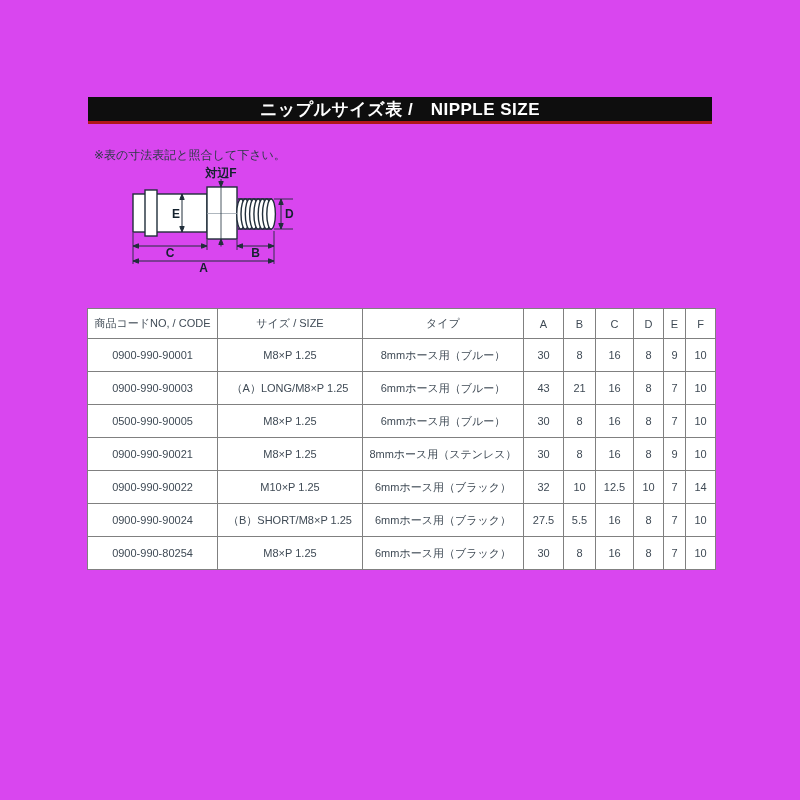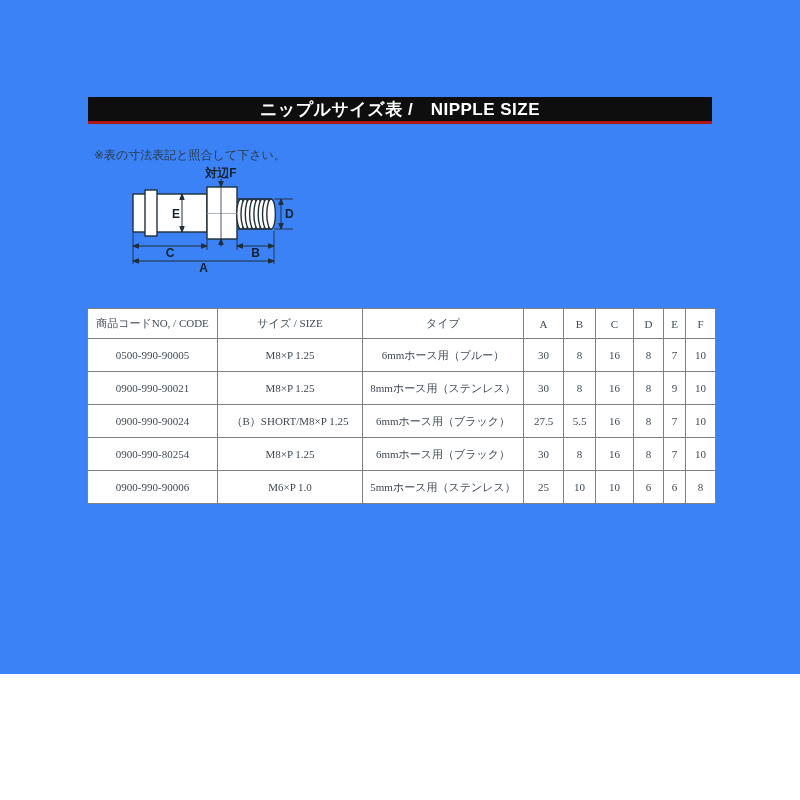--- a/index.html
+++ b/index.html
@@ -1,38 +1,38 @@
 <!DOCTYPE html>
 <html><head>
 <meta charset="utf-8">
 <style>
   * { margin:0; padding:0; box-sizing:border-box; }
   html,body { background:#ffffff; }
   body { width:800px; height:800px; font-family:"Liberation Sans","DejaVu Sans",sans-serif; }
-  .canvas { position:relative; width:800px; height:674px; background:#3b82f6; overflow:hidden; }
+  .canvas { position:relative; width:800px; height:800px; background:#d946ef; overflow:hidden; }
 
   .header-bar {
     position:absolute; left:88px; top:97px; width:624px; height:27px;
     background:#0e0e0e; border-bottom:3px solid #b01818;
     display:flex; align-items:center; justify-content:center;
   }
   .header-bar span { color:#ffffff; font-size:17px; font-weight:bold; letter-spacing:.5px; }
 
   .note {
     position:absolute; left:94px; top:147px;
     font-size:12px; font-weight:normal; color:#2d3a46;
   }
 
   .diagram { position:absolute; left:90px; top:166px; }
   .dim-label { font-size:12px; font-weight:bold; fill:#14222e; font-family:"Liberation Sans","DejaVu Sans",sans-serif; }
 
   table.spec {
     position:absolute; left:87px; top:308px; width:628px;
     border-collapse:collapse; table-layout:fixed;
-    font-size:11px; color:#3f4a55;font-family:Liberation Serif, serif;
+    font-size:11px; color:#3f4a55;
   }
   .spec th, .spec td {
     border:1px solid #808080; background:#ffffff;
     text-align:center; vertical-align:middle; font-weight:normal;
     overflow:hidden; white-space:nowrap;
   }
   .spec th { height:30px; }
   .spec td { height:33px; }
 </style>
 </head>
@@ -134,40 +134,73 @@
           <th>A</th>
           <th>B</th>
           <th>C</th>
           <th>D</th>
           <th>E</th>
           <th>F</th>
         </tr>
     </thead>
     <tbody>
         <tr>
+          <td>0900-990-90001</td>
+          <td>M8×P 1.25</td>
+          <td>8mmホース用（ブルー）</td>
+          <td>30</td>
+          <td>8</td>
+          <td>16</td>
+          <td>8</td>
+          <td>9</td>
+          <td>10</td>
+        </tr>
+        <tr>
+          <td>0900-990-90003</td>
+          <td>（A）LONG/M8×P 1.25</td>
+          <td>6mmホース用（ブルー）</td>
+          <td>43</td>
+          <td>21</td>
+          <td>16</td>
+          <td>8</td>
+          <td>7</td>
+          <td>10</td>
+        </tr>
+        <tr>
           <td>0500-990-90005</td>
           <td>M8×P 1.25</td>
           <td>6mmホース用（ブルー）</td>
           <td>30</td>
           <td>8</td>
           <td>16</td>
           <td>8</td>
           <td>7</td>
           <td>10</td>
         </tr>
         <tr>
           <td>0900-990-90021</td>
           <td>M8×P 1.25</td>
           <td>8mmホース用（ステンレス）</td>
           <td>30</td>
           <td>8</td>
           <td>16</td>
           <td>8</td>
           <td>9</td>
           <td>10</td>
+        </tr>
+        <tr>
+          <td>0900-990-90022</td>
+          <td>M10×P 1.25</td>
+          <td>6mmホース用（ブラック）</td>
+          <td>32</td>
+          <td>10</td>
+          <td>12.5</td>
+          <td>10</td>
+          <td>7</td>
+          <td>14</td>
         </tr>
         <tr>
           <td>0900-990-90024</td>
           <td>（B）SHORT/M8×P 1.25</td>
           <td>6mmホース用（ブラック）</td>
           <td>27.5</td>
           <td>5.5</td>
           <td>16</td>
           <td>8</td>
           <td>7</td>
@@ -177,27 +210,16 @@
           <td>0900-990-80254</td>
           <td>M8×P 1.25</td>
           <td>6mmホース用（ブラック）</td>
           <td>30</td>
           <td>8</td>
           <td>16</td>
           <td>8</td>
           <td>7</td>
           <td>10</td>
         </tr>
-        <tr>
-          <td>0900-990-90006</td>
-          <td>M6×P 1.0</td>
-          <td>5mmホース用（ステンレス）</td>
-          <td>25</td>
-          <td>10</td>
-          <td>10</td>
-          <td>6</td>
-          <td>6</td>
-          <td>8</td>
-        </tr>
       </tbody>
   </table>
 
 </div>
 
 </body></html>

